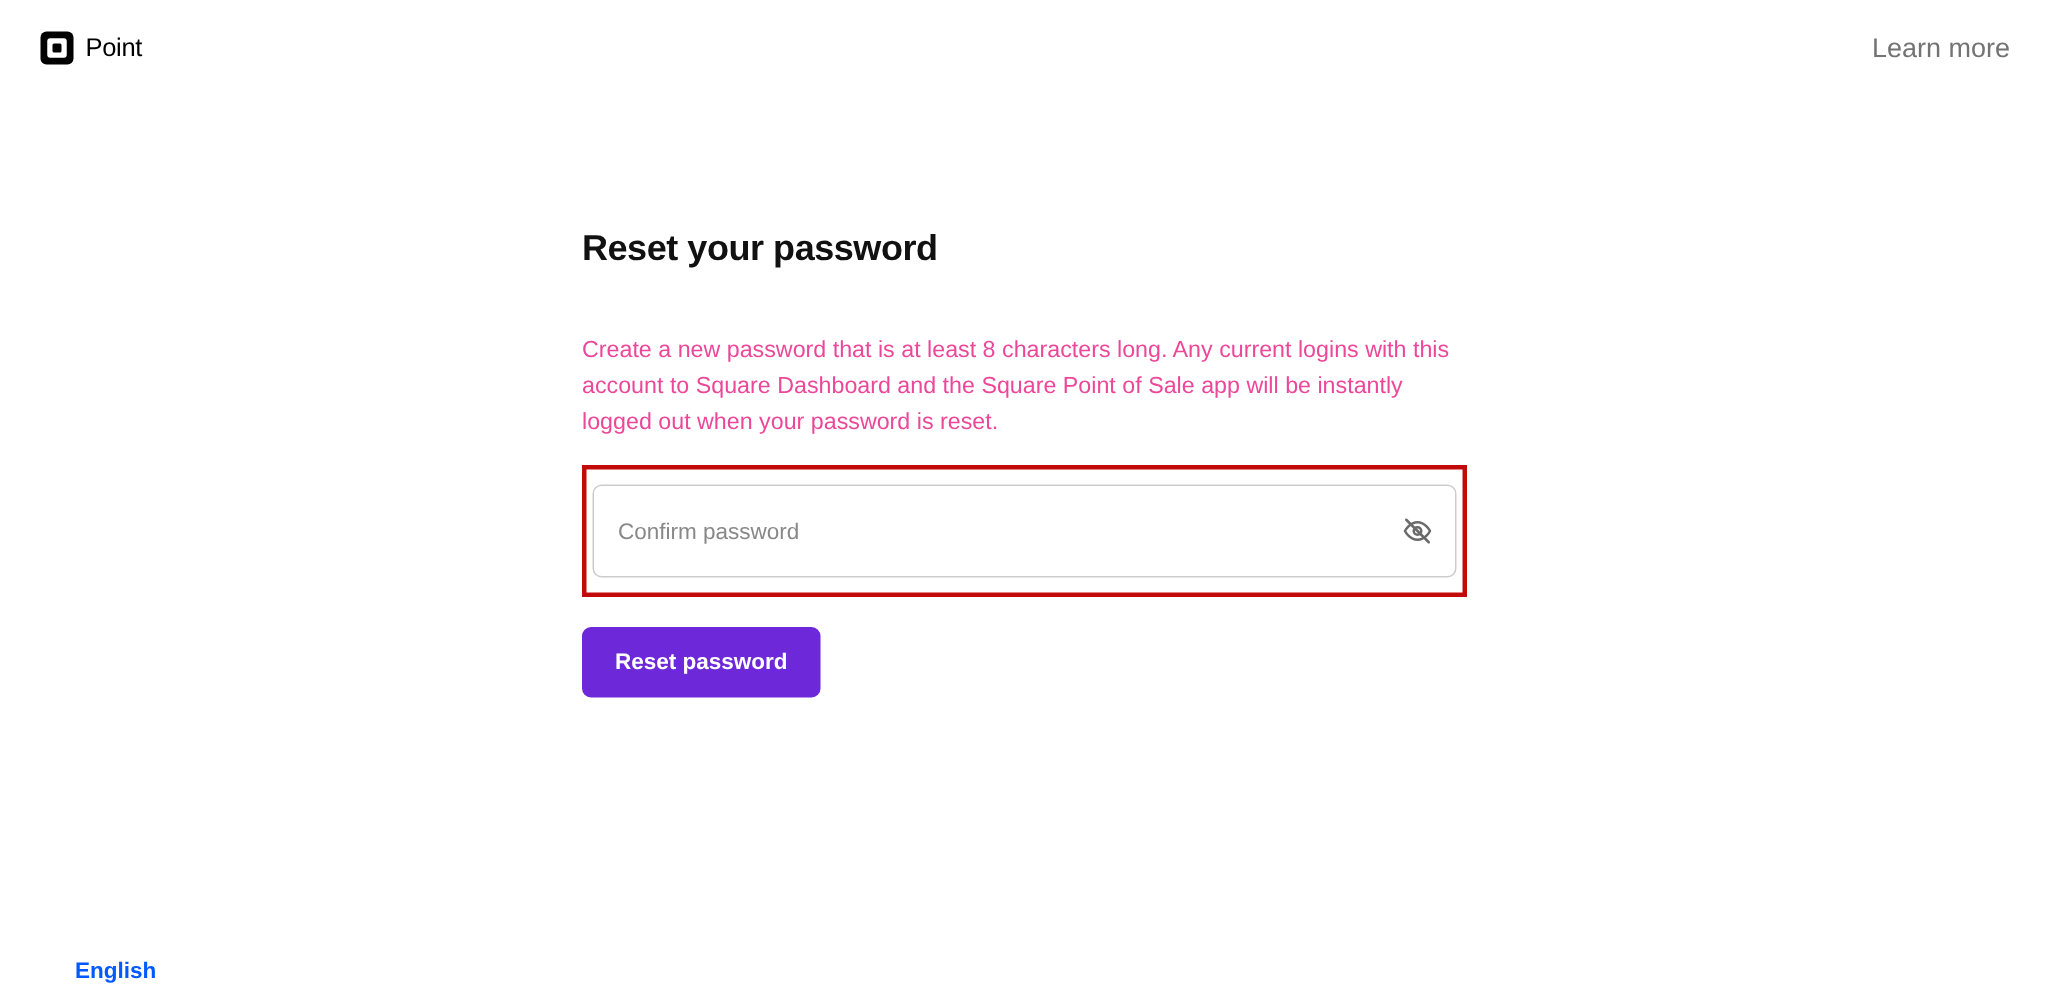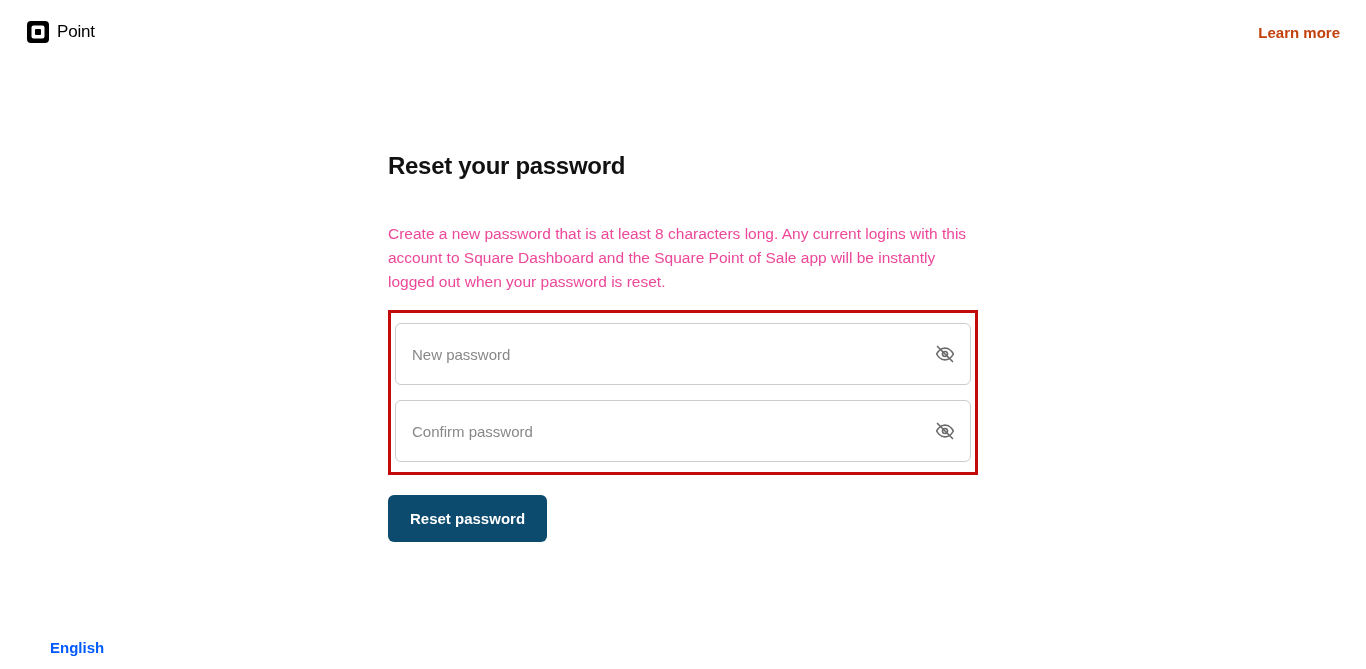--- a/index.html
+++ b/index.html
@@ -32,23 +32,23 @@
       align-items: center;
       justify-content: center;
     }
     .logo-text {
       font-size: 17px;
       font-weight: 500;
       color: #000;
       letter-spacing: -0.2px;
     }
     .learn-more {
-      color: #c2410c;
-      font-size: 15px;
-      font-weight: 700;
+      color: #737373;
+      font-size: 18px;
+      font-weight: 400;
       text-decoration: none;
       cursor: pointer;
     }
     .main {
       width: 590px;
       margin: 0 auto;
       padding-top: 88px;
     }
     .page-title {
       font-size: 24px;
@@ -92,21 +92,21 @@
       position: absolute;
       right: 16px;
       top: 50%;
       transform: translateY(-50%);
       width: 20px;
       height: 20px;
       cursor: pointer;
       color: #6b6b6b;
     }
     .reset-btn {
-      background: #0c4a6e;
+      background: #6d28d9;
       color: #fff;
       border: none;
       border-radius: 6px;
       padding: 15px 22px;
       font-size: 15px;
       font-weight: 600;
       cursor: pointer;
     }
     .footer {
       position: absolute;
@@ -136,30 +136,20 @@
   </div>
   <a class="learn-more">Learn more</a>
 </div>
 
 <div class="main">
   <h1 class="page-title">Reset your password</h1>
   <p class="description">Create a new password that is at least 8 characters long. Any current logins with this account to Square Dashboard and the Square Point of Sale app will be instantly logged out when your password is reset.</p>
 
   <div class="highlight-box">
     <div class="input-wrap">
-      <input type="password" class="text-input" placeholder="New password" style="">
-      <span class="eye-icon">
-        <svg viewBox="0 0 24 24" width="20" height="20" fill="none" stroke="currentColor" stroke-width="2" stroke-linecap="round" stroke-linejoin="round">
-          <path d="M2 12s3.5-7 10-7 10 7 10 7-3.5 7-10 7-10-7-10-7z"></path>
-          <circle cx="12" cy="12" r="3"></circle>
-          <line x1="3" y1="3" x2="21" y2="21"></line>
-        </svg>
-      </span>
-    </div>
-    <div class="input-wrap">
       <input type="password" class="text-input" placeholder="Confirm password" style="">
       <span class="eye-icon">
         <svg viewBox="0 0 24 24" width="20" height="20" fill="none" stroke="currentColor" stroke-width="2" stroke-linecap="round" stroke-linejoin="round">
           <path d="M2 12s3.5-7 10-7 10 7 10 7-3.5 7-10 7-10-7-10-7z"></path>
           <circle cx="12" cy="12" r="3"></circle>
           <line x1="3" y1="3" x2="21" y2="21"></line>
         </svg>
       </span>
     </div>
   </div>

